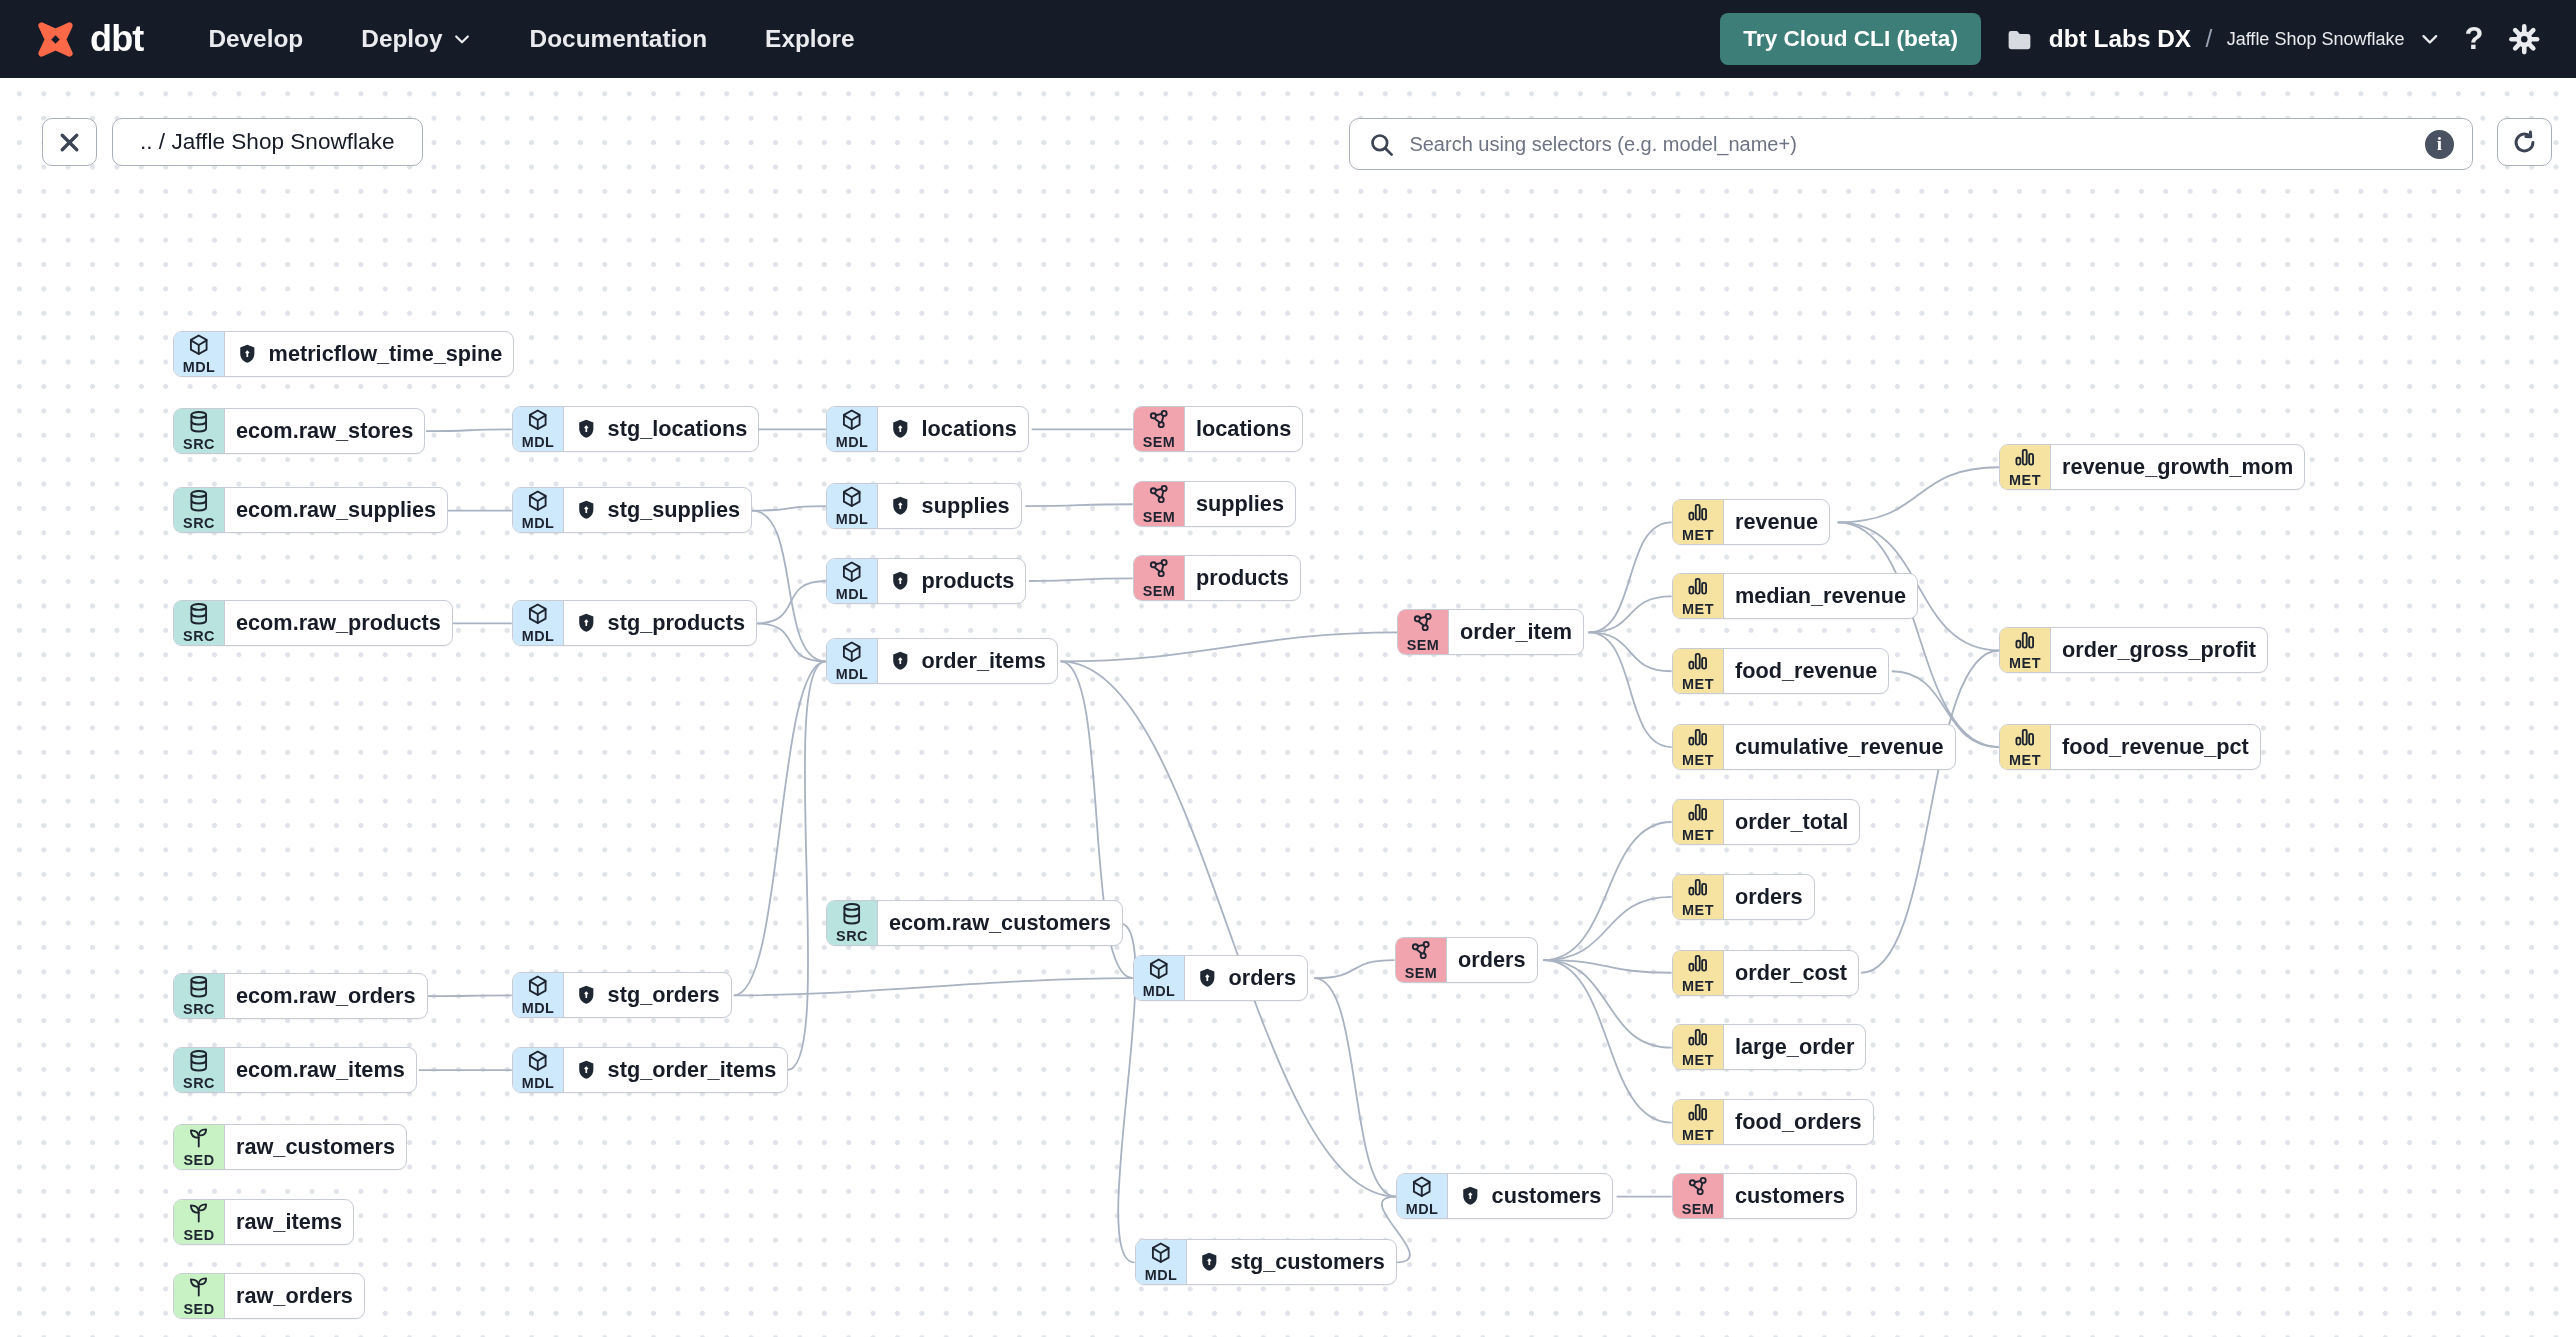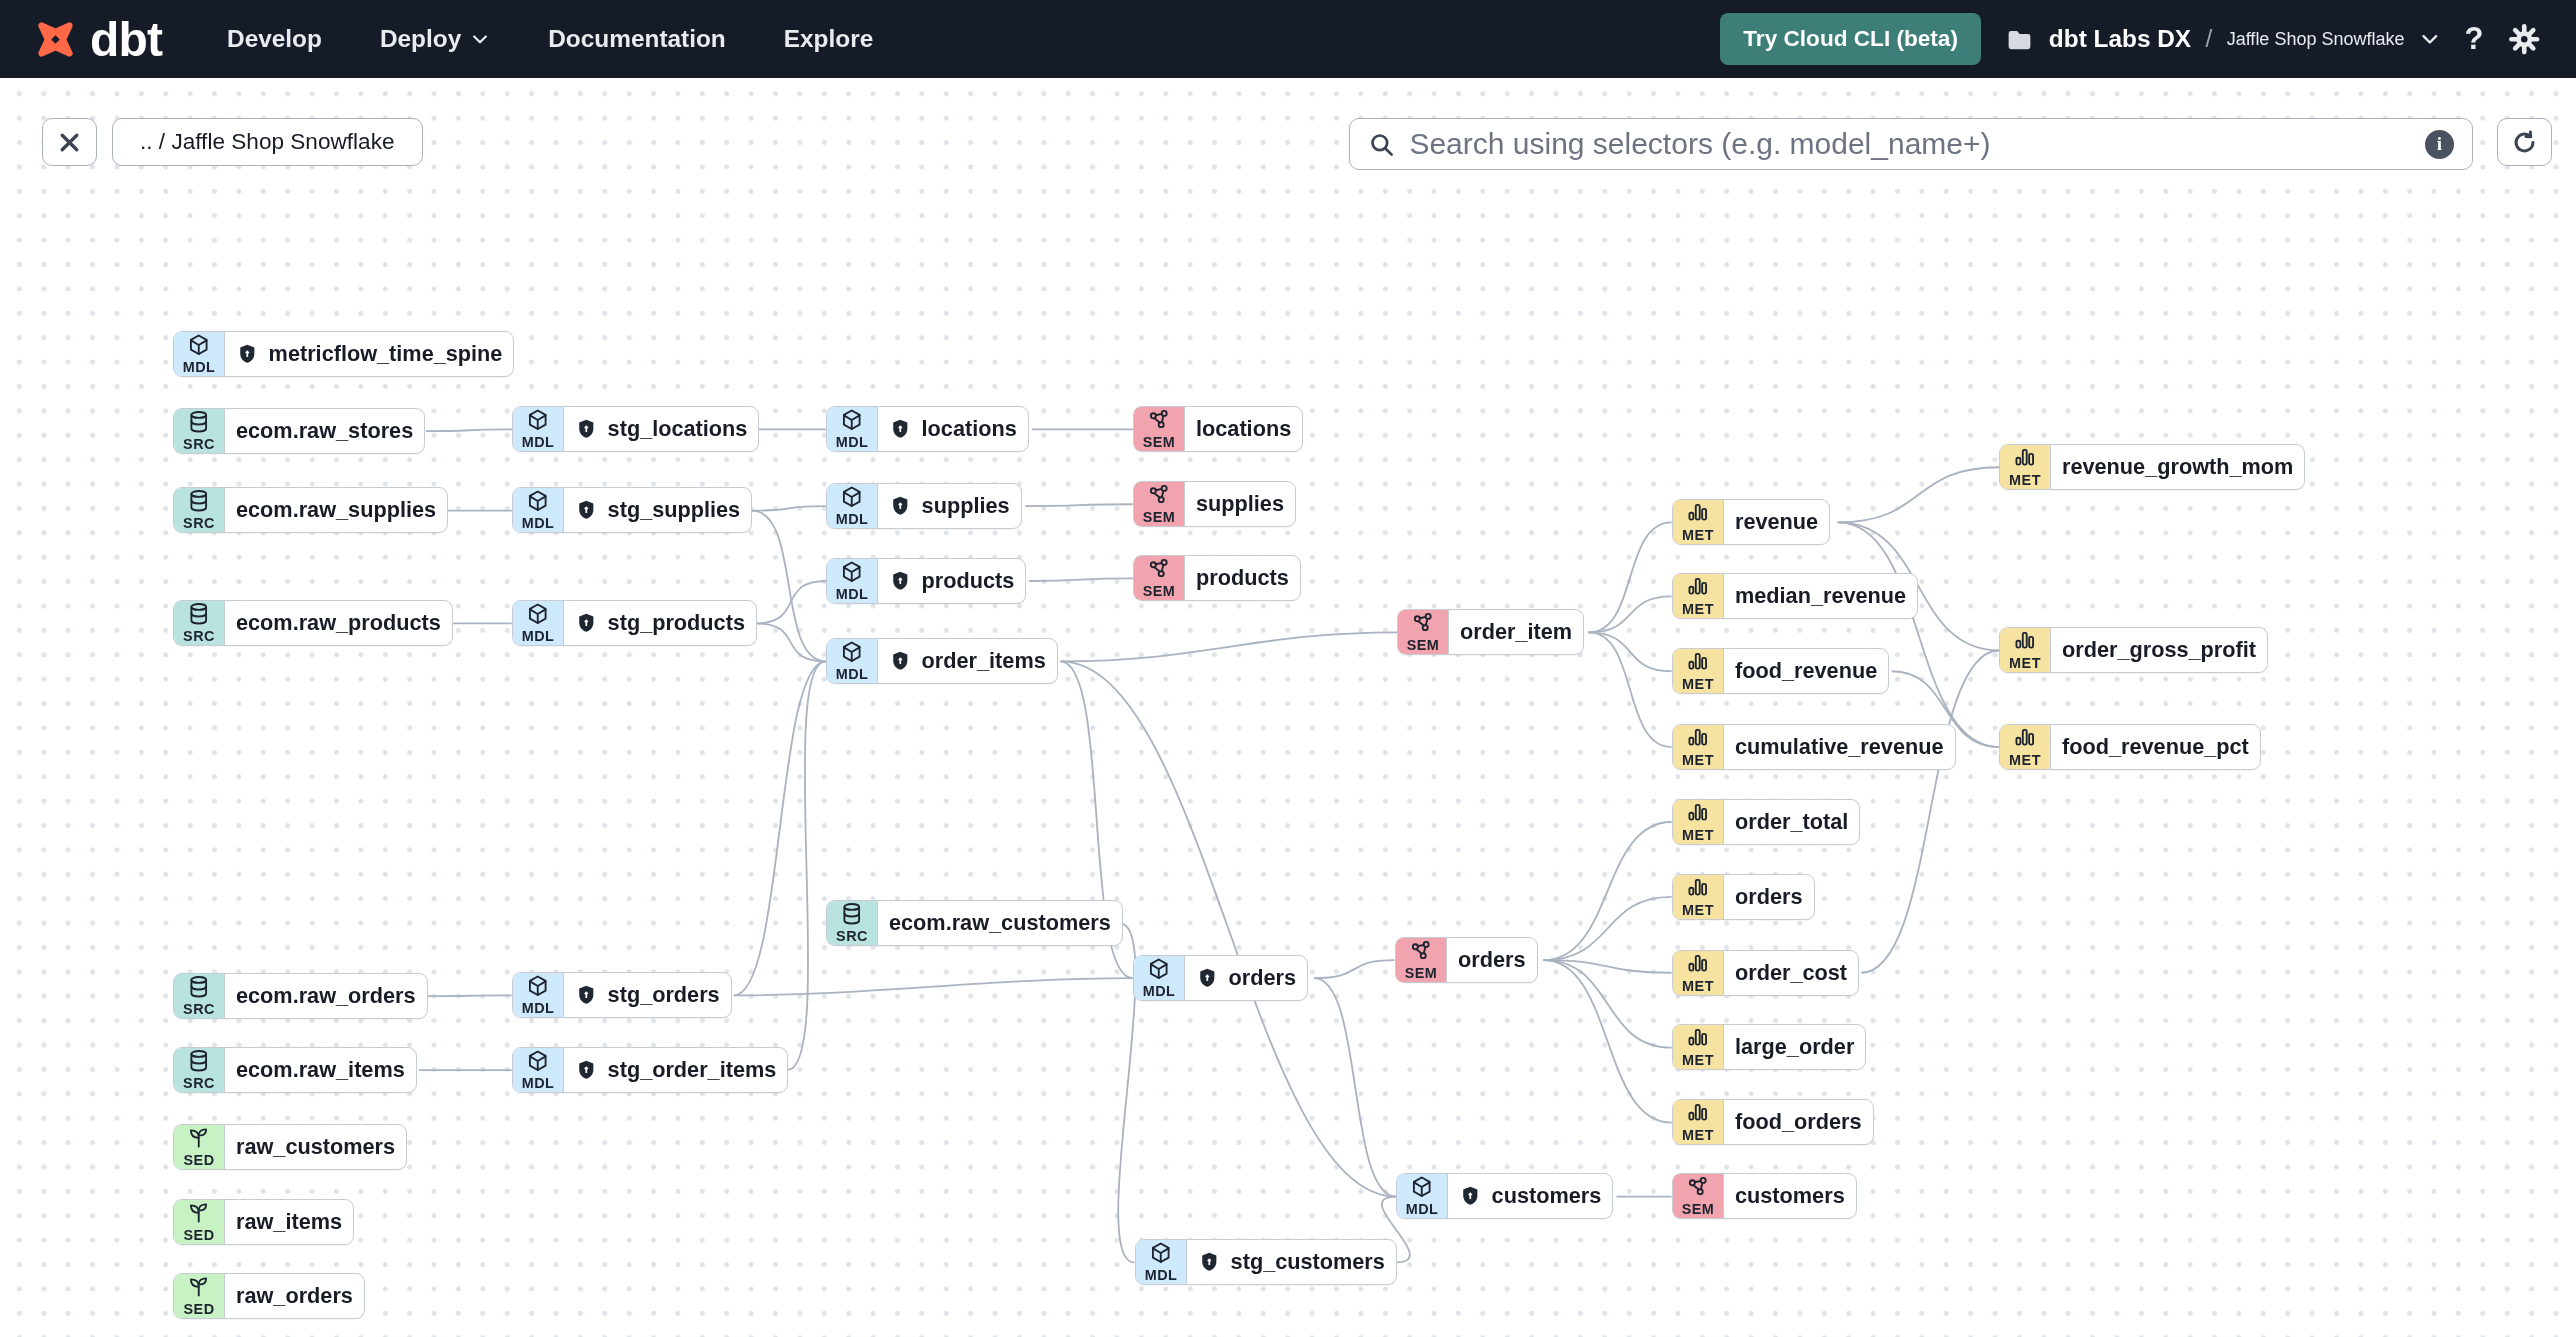--- a/index.html
+++ b/index.html
@@ -8,21 +8,21 @@
     font-family: "Liberation Sans", sans-serif;
     background:#ffffff; position:relative; overflow:hidden;
   }
   
   .header {
     position:absolute; top:0; left:0; width:100%; height:78px;
     background:#151b27; display:flex; align-items:center; z-index:20;
     padding:0 36px 0 32.5px;
   }
   .brand { display:flex; align-items:center; gap:12.6px; cursor:pointer; }
-  .brand-word { color:#ffffff; font-size:48px; font-weight:bold; letter-spacing:-0.9px; }
+  .brand-word { color:#ffffff; font-size:36px; font-weight:bold; letter-spacing:-0.9px; }
   .hdr-nav { display:flex; align-items:center; gap:58px; margin-left:65px; }
   .hdr-nav-item { color:#e9ebef; font-size:24.4px; font-weight:600; display:flex; align-items:center; gap:9px; cursor:pointer; }
   .hdr-right { margin-left:auto; display:flex; align-items:center; gap:24px; }
   .cta-btn {
     background:#3d7e78; color:#ffffff; font-size:22.6px; font-weight:600;
     border:none; border-radius:8.1px; padding:12.6px 23.5px; cursor:pointer;
     font-family:"Liberation Sans",sans-serif;
   }
   .proj-switch { display:flex; align-items:center; gap:14.4px; cursor:pointer; }
   .proj-name { color:#ffffff; font-size:24.4px; font-weight:bold; }
@@ -48,21 +48,21 @@
     color:#3c4352;
   }
   .close-btn { left:42px; width:55px; }
   .crumb-btn { left:112px; padding:0 27px; font-size:22.6px; color:#171c26; }
   .search-wrap {
     position:absolute; left:1349px; width:1124px; height:52px;
     background:#ffffff; border:1.8px solid #aab0bc; border-radius:10px;
     display:flex; align-items:center; padding:0 18px; gap:14.4px;
   }
   .search-wrap input {
-    flex:1; border:none; outline:none; font-size:30px; color:#171c26;
+    flex:1; border:none; outline:none; font-size:20px; color:#171c26;
     font-family:"Liberation Sans",sans-serif; background:transparent;
   }
   .search-wrap input::placeholder { color:#6d7382; }
   .info-dot {
     width:29px; height:29px; border-radius:50%; background:#4a5160; color:#ffffff;
     font-size:19px; font-weight:bold; display:flex; align-items:center; justify-content:center;
     font-family:"Liberation Serif",serif; cursor:pointer;
   }
   .refresh-btn { left:2497px; width:55px; }
   

